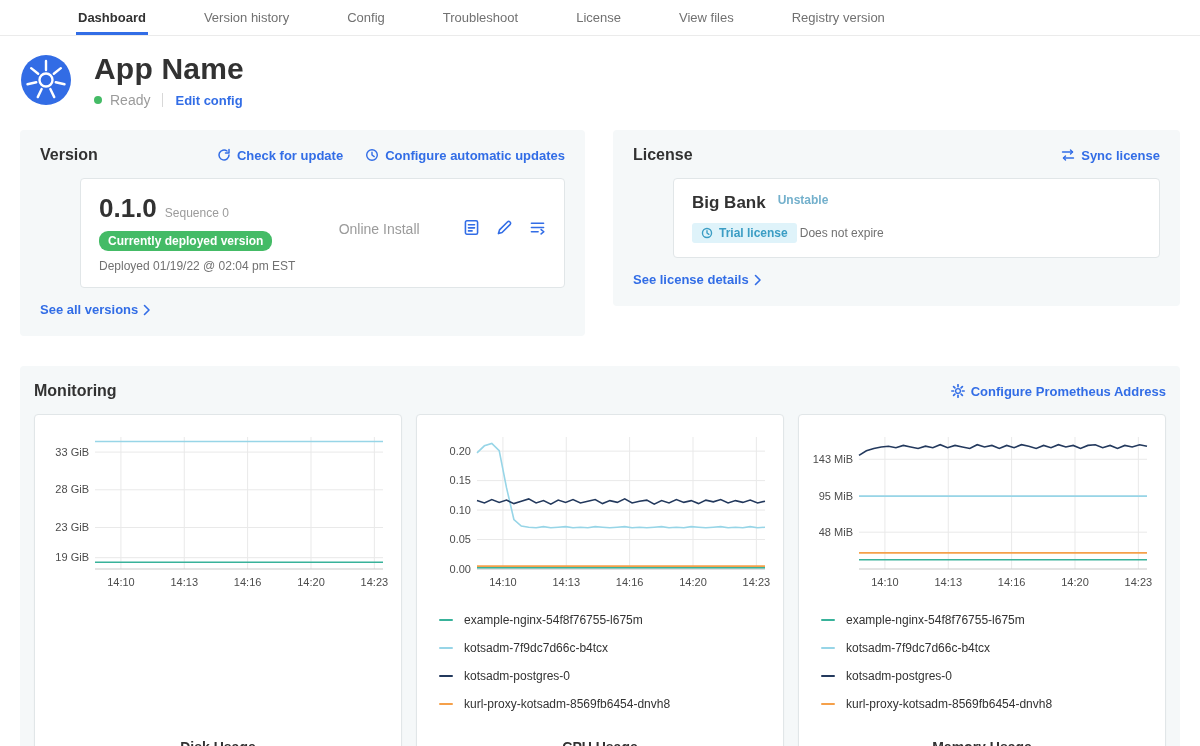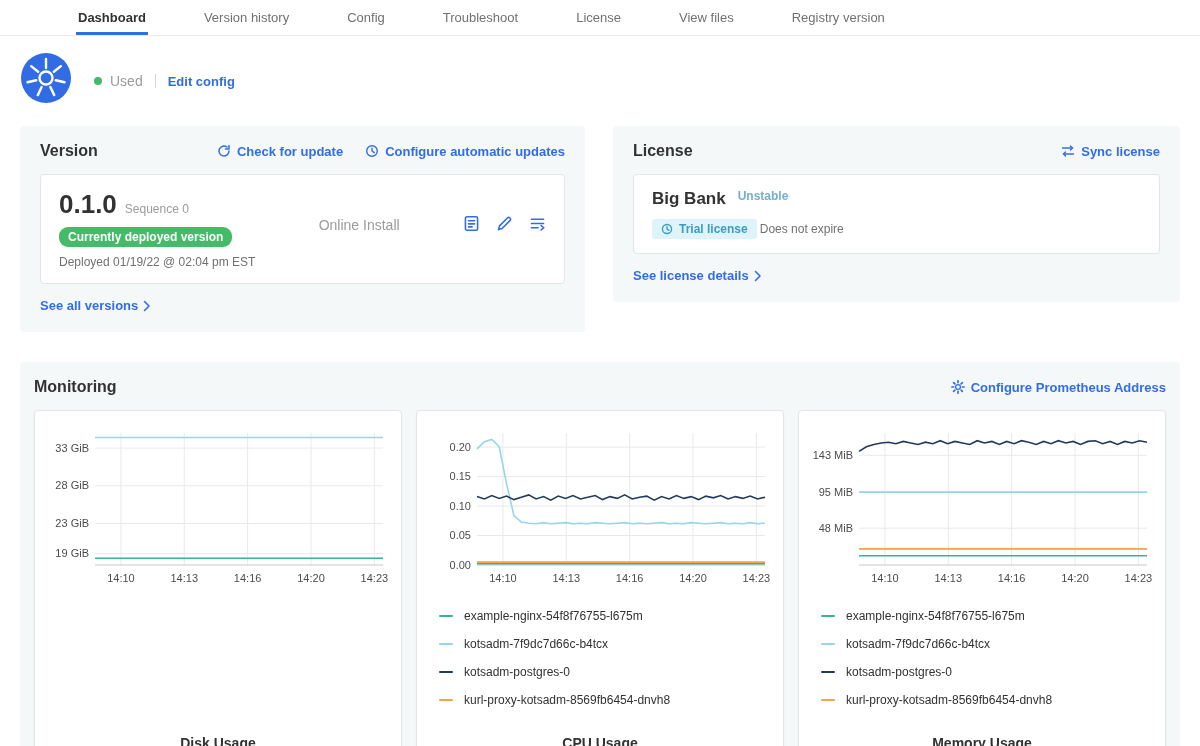--- a/index.html
+++ b/index.html
@@ -26,21 +26,21 @@
   .il { display:inline-flex; align-items:center; gap:6px; }
 
   
   .cards-row { display:flex; align-items:flex-start; gap:28px; padding:0 20px; margin-top:8px; }
   .card { background:#f5f8f9; border-radius:4px; padding:16px 20px 18px; }
   .version-card { width:565px; }
   .license-card { flex:1; }
   .card-head { display:flex; align-items:center; justify-content:space-between; margin-bottom:14px; }
   .card-title { font-size:16px; font-weight:700; color:#323232; }
   .head-links { display:flex; align-items:center; gap:22px; }
-  .inner-box { background:#fff; border:1px solid #e1e6e8; border-radius:4px; padding:14px 18px; }
+  .inner-box { background:#fff; border:1px solid #e1e6e8; border-radius:4px; padding:14px 18px;margin-left:40px; }
 
   .version-box { display:flex; justify-content:space-between; align-items:flex-start; }
   .vnum-row { display:flex; align-items:baseline; gap:8px; }
   .vnum { font-size:26px; font-weight:700; color:#323232; }
   .vseq { font-size:12px; color:#9b9b9b; }
   .badge-green { display:inline-block; background:var(--success); color:#fff; font-size:12px; font-weight:700; padding:3px 9px; border-radius:9px; margin:7px 0 8px; }
   .vdeployed { font-size:12px; color:#717171; }
   .vb-mid { font-size:14px; font-weight:400; color:#9b9b9b; margin-top:28px; }
   .vb-icons { display:flex; gap:16px; margin-top:26px; color:var(--accent); }
   .vb-icons a { color:var(--accent); display:inline-flex; }
@@ -96,23 +96,24 @@
         <line y1="-10" y2="-19" transform="rotate(51.4)"></line>
         <line y1="-10" y2="-19" transform="rotate(102.8)"></line>
         <line y1="-10" y2="-19" transform="rotate(154.3)"></line>
         <line y1="-10" y2="-19" transform="rotate(205.7)"></line>
         <line y1="-10" y2="-19" transform="rotate(257.1)"></line>
         <line y1="-10" y2="-19" transform="rotate(308.6)"></line>
       </g>
     </svg>
   </div>
   <div>
+    <div class="app-title">App Name</div>
     <div class="app-sub">
       <span class="status-dot"></span>
-      <span class="status-text">Used</span>
+      <span class="status-text">Ready</span>
       <span class="vdiv"></span>
       <a class="link">Edit config</a>
     </div>
   </div>
 </header>
 
 <section class="cards-row">
 
   <div class="card version-card">
     <div class="card-head">

